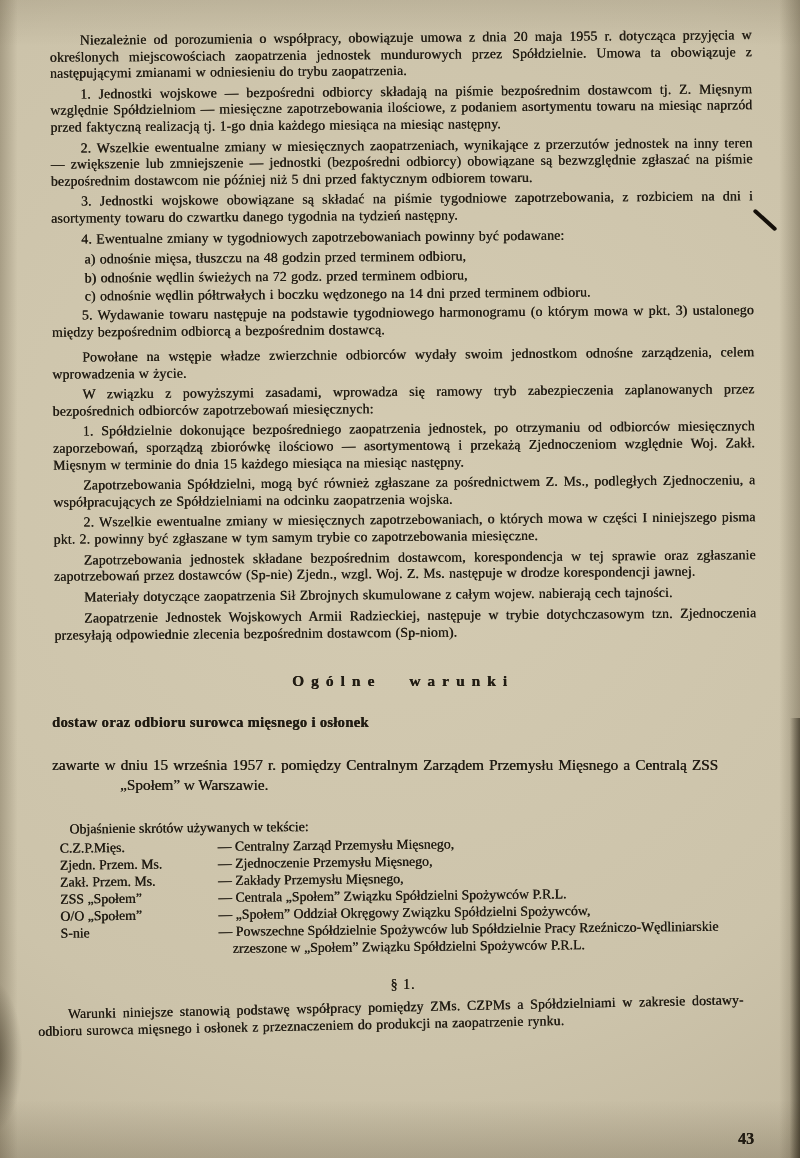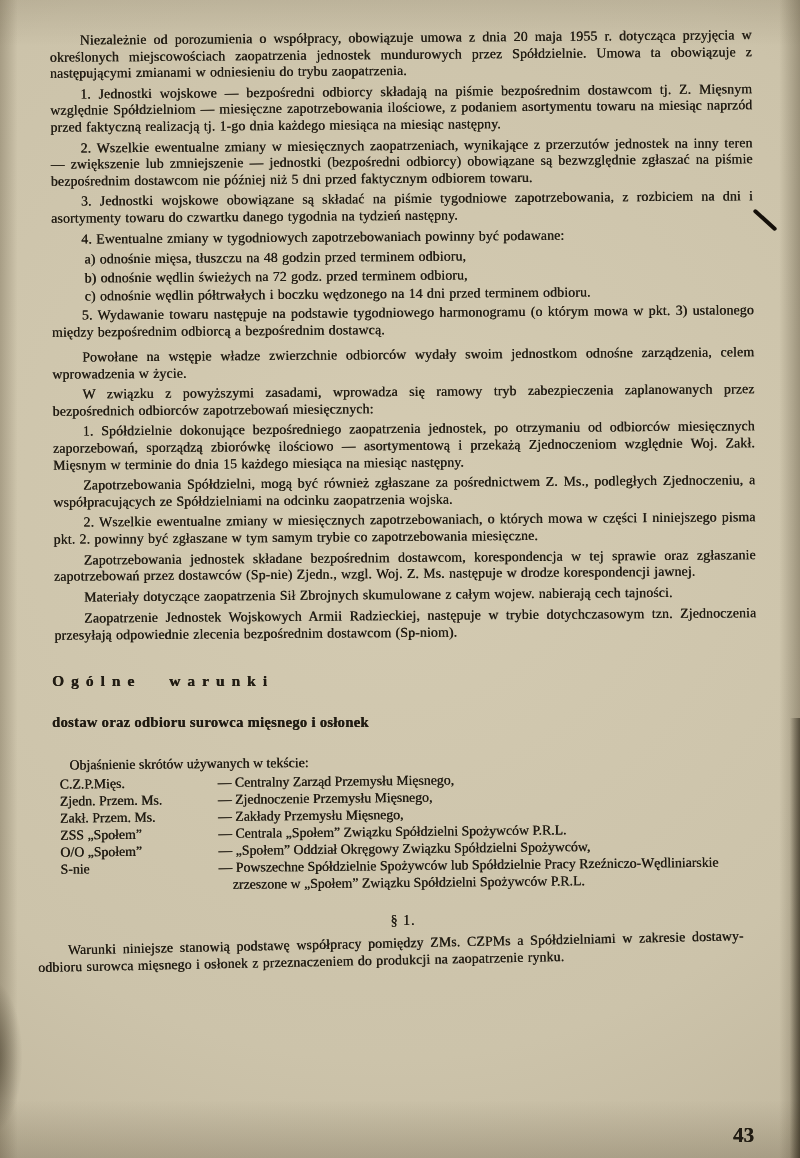--- a/index.html
+++ b/index.html
@@ -33,20 +33,21 @@
   }
   .ind { text-indent: 30px; }
   .list-item { margin-left: 33px; padding-left: 26px; text-indent: -26px; margin-bottom: 2px; }
   .gap-top { margin-top: 9px; }
   .gap-top-sm { margin-top: 5px; }
 
   .part1 { transform: rotate(-0.45deg); }
 
   .main-title {
     margin-top: 30px;
+    text-align: center;
     font-size: 15.5px;
     font-weight: bold;
     letter-spacing: 0.45em;
     word-spacing: 1.1em;
     text-shadow: 0.3px 0 0 currentColor;
   }
   .subtitle {
     margin-top: 24px;
     text-align: left;
     font-size: 14.6px;
@@ -108,21 +109,21 @@
     margin-left: -14px;
     margin-right: 10px;
     transform: rotate(-1.2deg);
     transform-origin: left center;
   }
 
   .page-number {
     position: absolute;
     right: 46px;
     bottom: 10px;
-    font-size: 21px;
+    font-size: 16px;
     font-weight: bold;
     text-shadow: 0.3px 0 0 currentColor;
   }
 
   
   .scan-mark {
     position: absolute;
     top: 218px; right: 20px;
     width: 30px; height: 4px;
     background: #15100a;
@@ -163,20 +164,21 @@
       <p class="para ind">1. Spółdzielnie dokonujące bezpośredniego zaopatrzenia jednostek, po otrzymaniu od odbiorców miesięcznych zaporzebowań, sporządzą zbiorówkę ilościowo — asortymentową i przekażą Zjednoczeniom względnie Woj. Zakł. Mięsnym w terminie do dnia 15 każdego miesiąca na miesiąc następny.</p>
       <p class="para ind">Zapotrzebowania Spółdzielni, mogą być również zgłaszane za pośrednictwem Z. Ms., podległych Zjednoczeniu, a współpracujących ze Spółdzielniami na odcinku zaopatrzenia wojska.</p>
       <p class="para ind">2. Wszelkie ewentualne zmiany w miesięcznych zapotrzebowaniach, o których mowa w części I niniejszego pisma pkt. 2. powinny być zgłaszane w tym samym trybie co zapotrzebowania miesięczne.</p>
       <p class="para ind">Zapotrzebowania jednostek składane bezpośrednim dostawcom, korespondencja w tej sprawie oraz zgłaszanie zapotrzebowań przez dostawców (Sp-nie) Zjedn., wzgl. Woj. Z. Ms. następuje w drodze korespondencji jawnej.</p>
       <p class="para ind">Materiały dotyczące zaopatrzenia Sił Zbrojnych skumulowane z całym wojew. nabierają cech tajności.</p>
       <p class="para ind gap-top-sm">Zaopatrzenie Jednostek Wojskowych Armii Radzieckiej, następuje w trybie dotychczasowym tzn. Zjednoczenia przesyłają odpowiednie zlecenia bezpośrednim dostawcom (Sp-niom).</p>
     </section>
 
     <h2 class="main-title">Ogólne warunki</h2>
     <h3 class="subtitle">dostaw oraz odbioru surowca mięsnego i osłonek</h3>
+    <p class="lead">zawarte w dniu 15 września 1957 r. pomiędzy Centralnym Zarządem Przemysłu Mięsnego a Centralą ZSS „Społem” w Warszawie.</p>
 
     <section class="abbr">
       <p class="abbr-intro">Objaśnienie skrótów używanych w tekście:</p>
       <div class="abbr-row">
         <span class="abbr-term">C.Z.P.Mięs.</span>
         <span class="abbr-def">— Centralny Zarząd Przemysłu Mięsnego,</span>
       </div>
       <div class="abbr-row">
         <span class="abbr-term">Zjedn. Przem. Ms.</span>
         <span class="abbr-def">— Zjednoczenie Przemysłu Mięsnego,</span>

